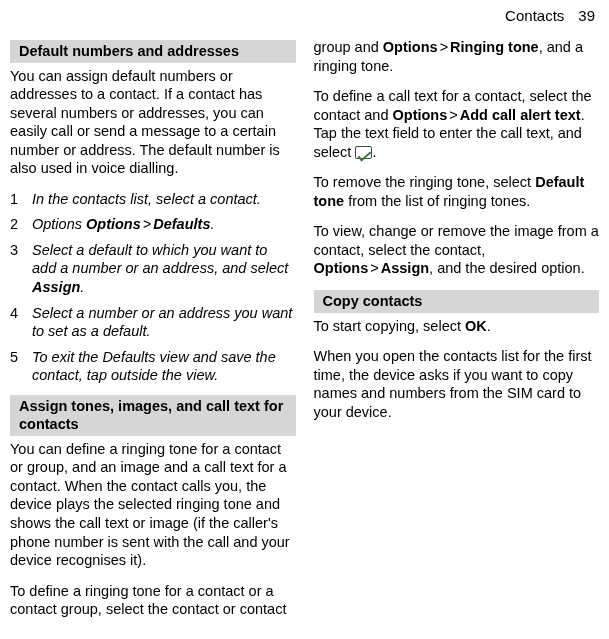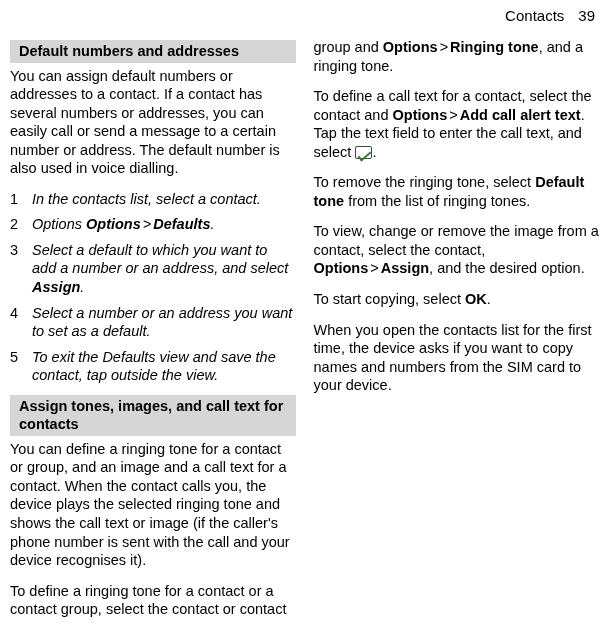--- a/index.html
+++ b/index.html
@@ -105,17 +105,18 @@
 
   <p class="para"><span>To define a ringing tone for a contact or a contact group, select the contact or contact group and </span><span class="b">Options</span><span class="gt">&gt;</span><span class="b">Ringing tone</span><span>, and a ringing tone.</span></p>
 
   <p class="para"><span>To define a call text for a contact, select the contact and </span><span class="b">Options</span><span class="gt">&gt;</span><span class="b">Add call alert text</span><span>. Tap the text field to enter the call text, and select </span><span class="check-icon"></span>.</p>
 
 
   <p class="para"><span>To remove the ringing tone, select </span><span class="b">Default tone</span><span> from the list of ringing tones.</span></p>
 
   <p class="para"><span>To view, change or remove the image from a contact, select the contact, </span><span class="b">Options</span><span class="gt">&gt;</span><span class="b">Assign</span><span>, and the desired option.</span></p>
 
+  <div class="section-heading">Copy contacts</div>
   <p class="para"><span>To start copying, select </span><span class="b">OK</span><span>.</span></p>
 
   <p class="para" style="margin-top:10px">When you open the contacts list for the first time, the device asks if you want to copy names and numbers from the SIM card to your device.</p>
 
 </div>
 
 </body></html>

